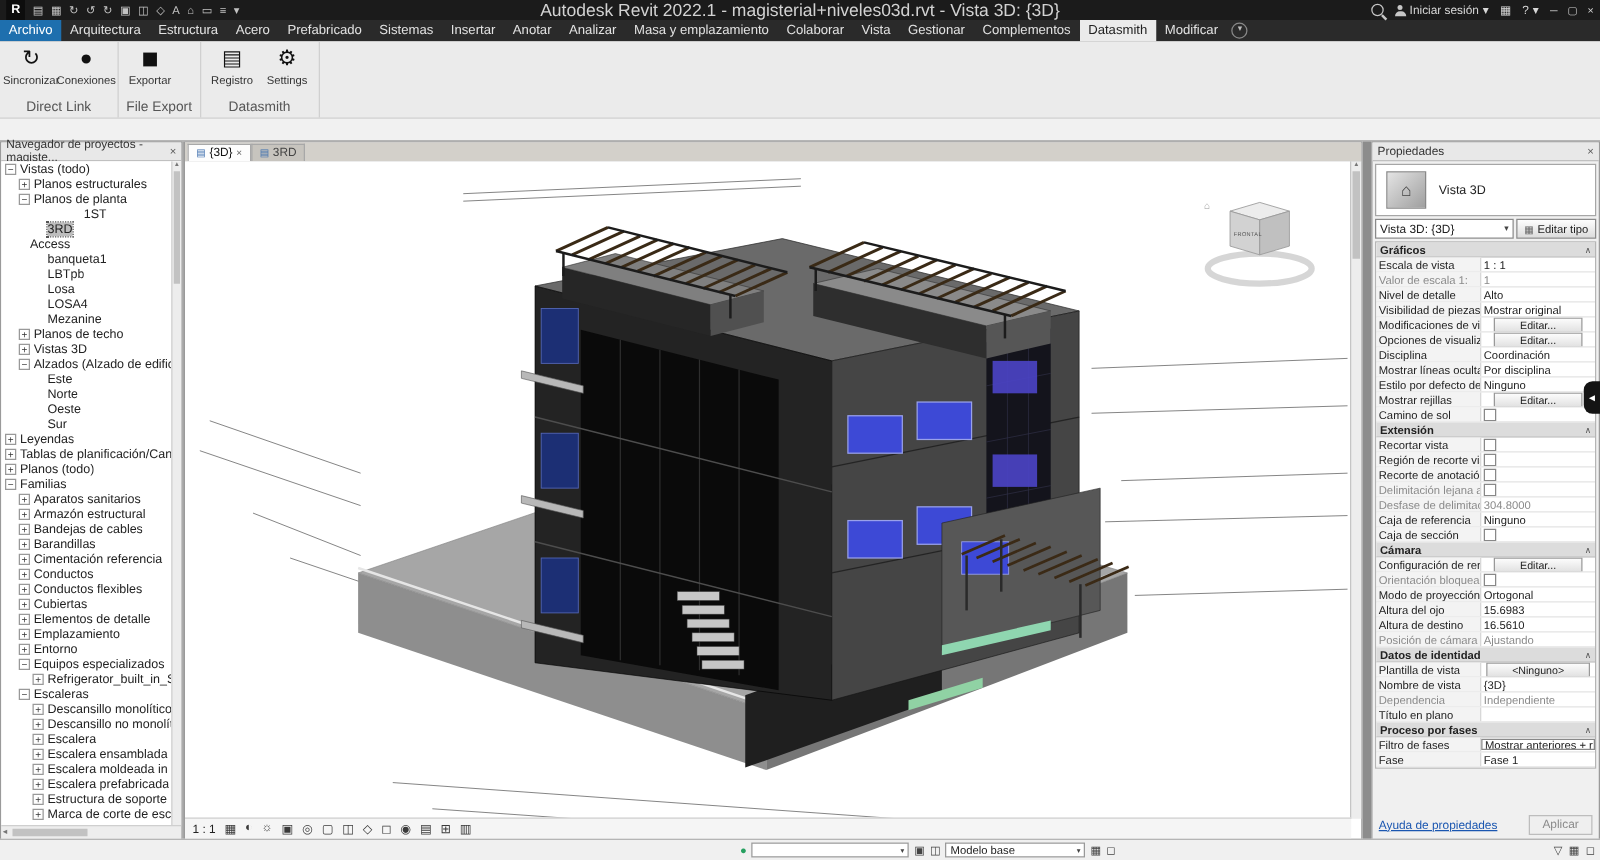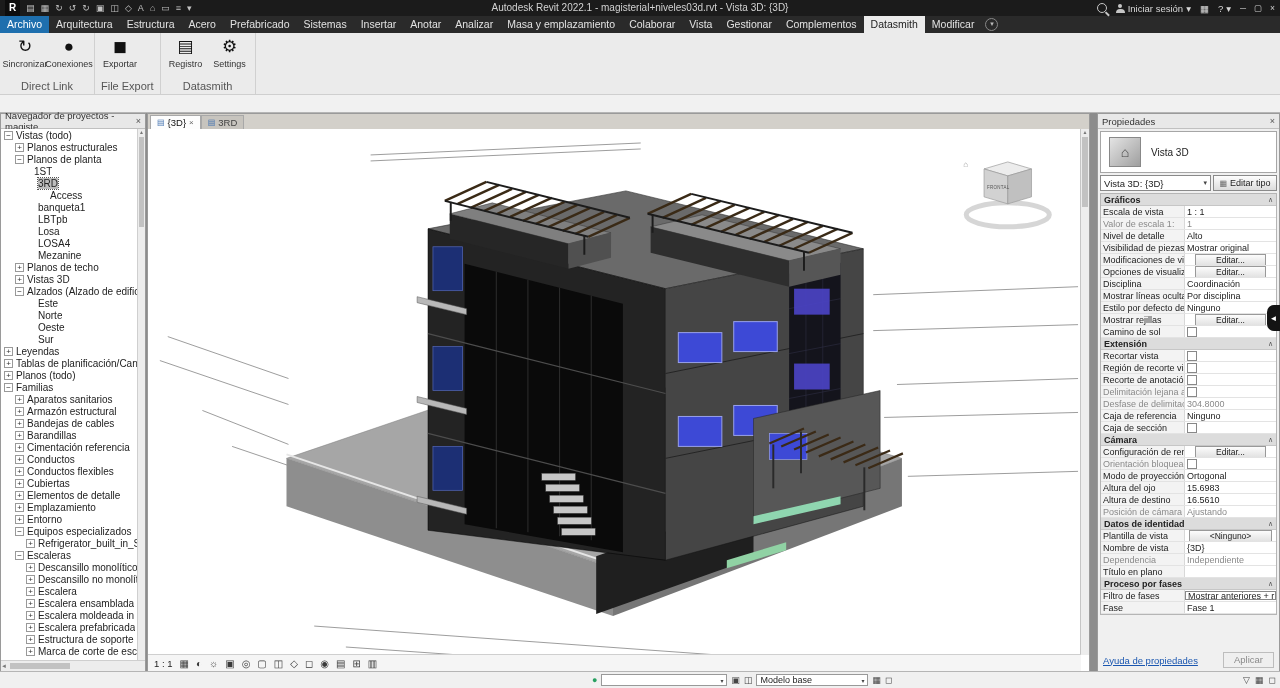--- a/index.html
+++ b/index.html
@@ -6,21 +6,21 @@
   body{width:1280px;height:688px;overflow:hidden;position:relative;background:#8c8c8c;
        font-family:"Liberation Sans",sans-serif;font-size:11px;color:#222;}
 
   
   .titlebar{position:absolute;top:0;left:0;right:0;height:16px;background:#1b1b1b;color:#d8d8d8;
             display:flex;align-items:center;}
   .qat{display:flex;gap:6px;padding-left:5px;align-items:center;z-index:2;}
   .qat-ic{font-size:9px;line-height:16px;color:#c2c2c2;}
   .qat-ic.logo{background:#0d0d0d;color:#fff;font-weight:bold;font-size:10px;padding:0 4px;}
   .tb-title{position:absolute;left:0;right:0;top:0;height:16px;line-height:16px;text-align:center;
-            font-size:10px;color:#d2d2d2;pointer-events:none;}
+            font-size:14px;color:#d2d2d2;pointer-events:none;}
   .tb-right{margin-left:auto;display:flex;align-items:center;gap:9px;padding-right:5px;z-index:2;font-size:9.5px;}
   .search-ic{width:8px;height:8px;border:1.5px solid #c6c6c6;border-radius:50%;position:relative;display:inline-block;}
   .search-ic::after{content:'';position:absolute;width:5px;height:1.5px;background:#c6c6c6;
                     transform:rotate(45deg);right:-4px;bottom:-2px;}
   .user-ic{width:9px;height:9px;position:relative;display:inline-block;}
   .user-ic::before{content:'';position:absolute;top:0;left:2.5px;width:4px;height:4px;border-radius:50%;background:#c6c6c6;}
   .user-ic::after{content:'';position:absolute;bottom:0;left:0;width:9px;height:4px;border-radius:4px 4px 0 0;background:#c6c6c6;}
   .signin{display:flex;align-items:center;gap:3px;color:#d8d8d8;}
   .tb-win{display:flex;gap:8px;align-items:center;}
   .tb-win .w{font-size:8.5px;color:#d0d0d0;}
@@ -245,29 +245,29 @@
           <span class="tl">Vistas (todo)</span>
         </div>
         <div class="trow" style="padding-left: 14px;">
           <span class="tg">+</span>
           <span class="tl">Planos estructurales</span>
         </div>
         <div class="trow" style="padding-left: 14px;">
           <span class="tg">−</span>
           <span class="tl">Planos de planta</span>
         </div>
-        <div class="trow" style="padding-left: 21px;">
+        <div class="trow" style="padding-left: 21px; margin-left: 33px;">
           <span class="tg empty"></span>
           <span class="tl">1ST</span>
         </div>
         <div class="trow sel" style="padding-left: 25px;">
           <span class="tg empty"></span>
           <span class="tl">3RD</span>
         </div>
-        <div class="trow" style="padding-left: 37px;">
+        <div class="trow" style="padding-left: 11px;">
           <span class="tg empty"></span>
           <span class="tl">Access</span>
         </div>
         <div class="trow" style="padding-left: 25px;">
           <span class="tg empty"></span>
           <span class="tl">banqueta1</span>
         </div>
         <div class="trow" style="padding-left: 25px;">
           <span class="tg empty"></span>
           <span class="tl">LBTpb</span>

